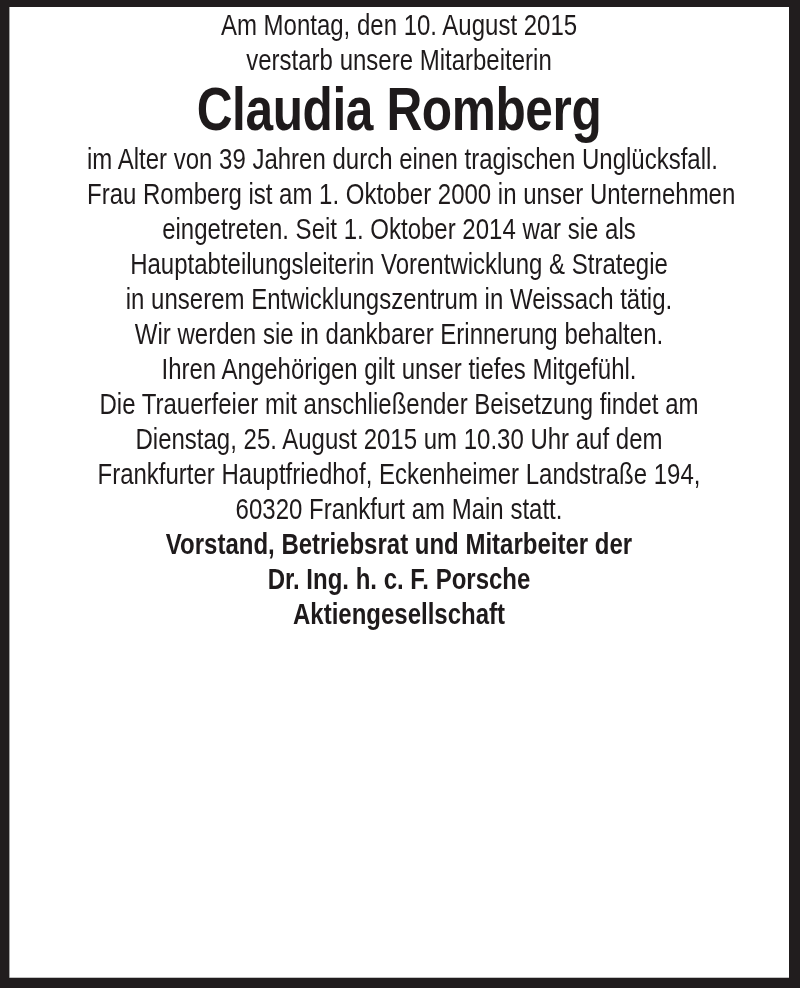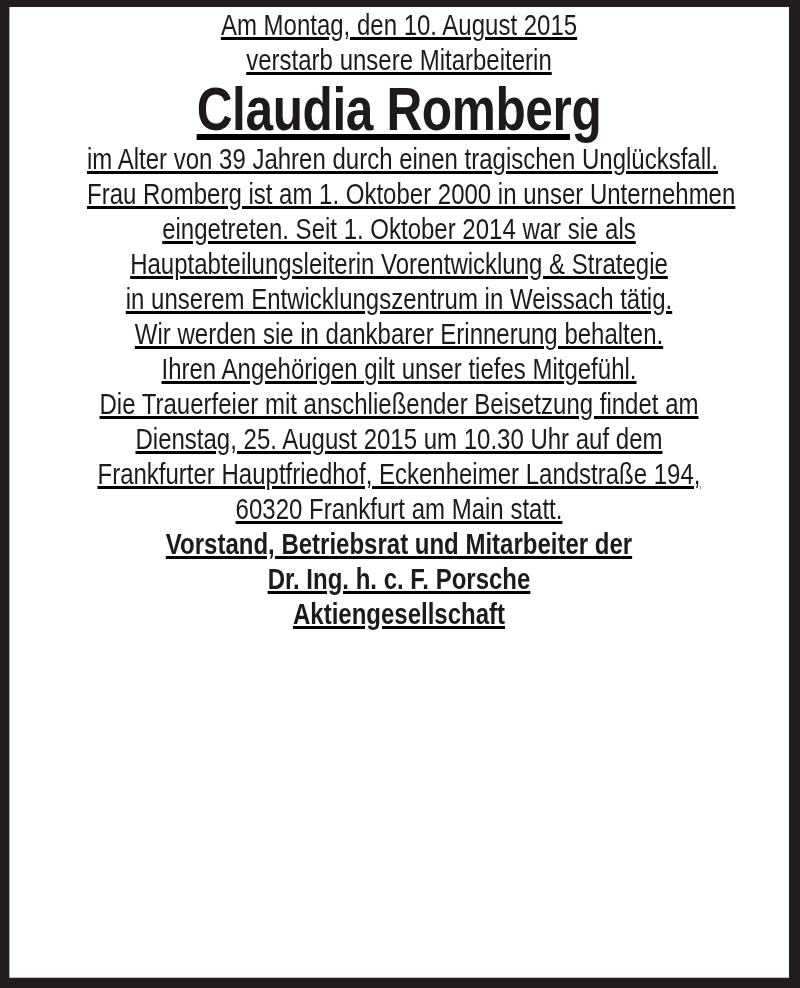--- a/index.html
+++ b/index.html
@@ -17,21 +17,20 @@
     box-sizing: border-box;
     width: 800px;
     height: 988px;
     background: var(--paper, #ffffff);
     border-style: solid;
     border-color: var(--frame, #211d1e);
     border-width: 7px 11px 10px 9px;
     
     box-shadow: inset 1px 0 0 rgba(90,90,90,0.55), inset 0 -1px 0 rgba(120,120,120,0.45);
     overflow: hidden;
-    text-decoration: underline;
   }
   .content {
     width: 100%;
     transform: scaleX(0.80);
     transform-origin: 50% 0;
     text-align: center;
     color: var(--ink, #1e1a1b);
     font-size: 30px;
     line-height: 35px;
   }

